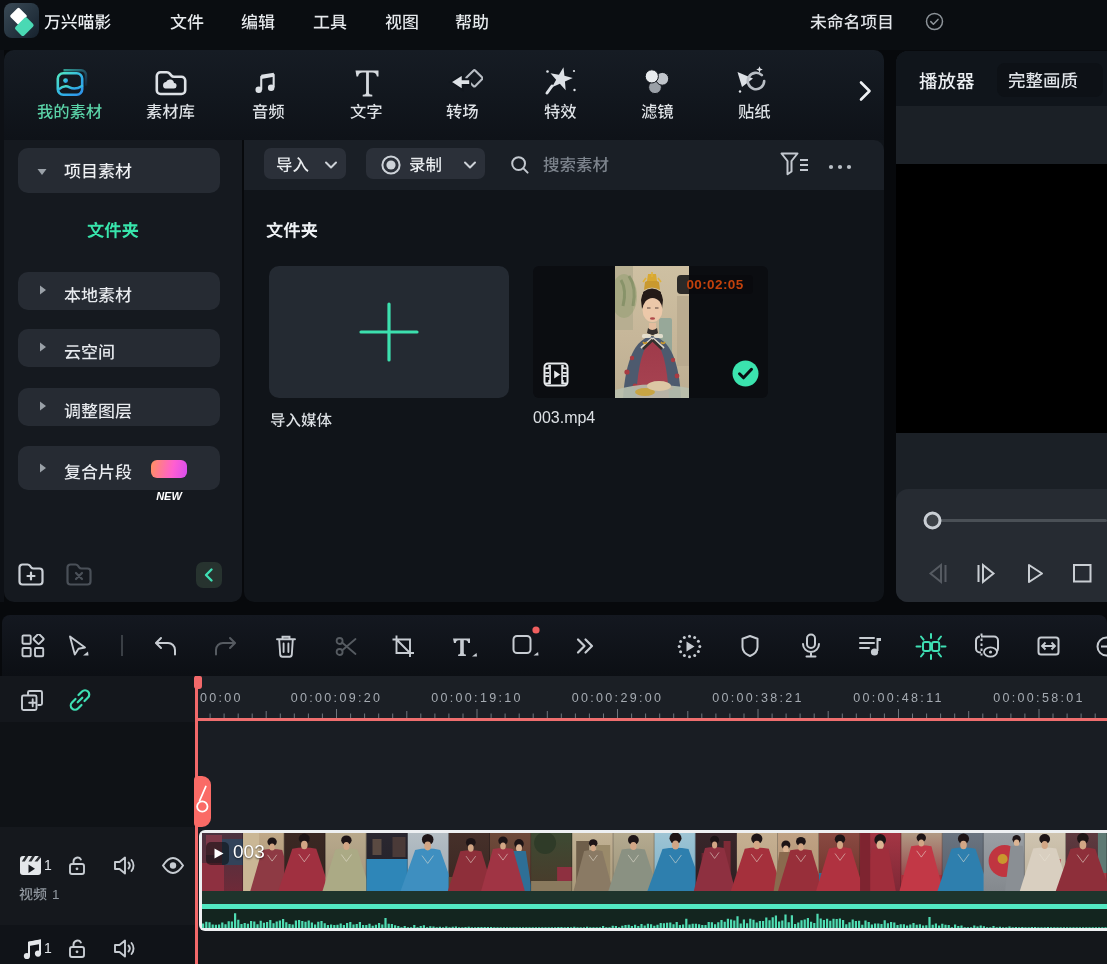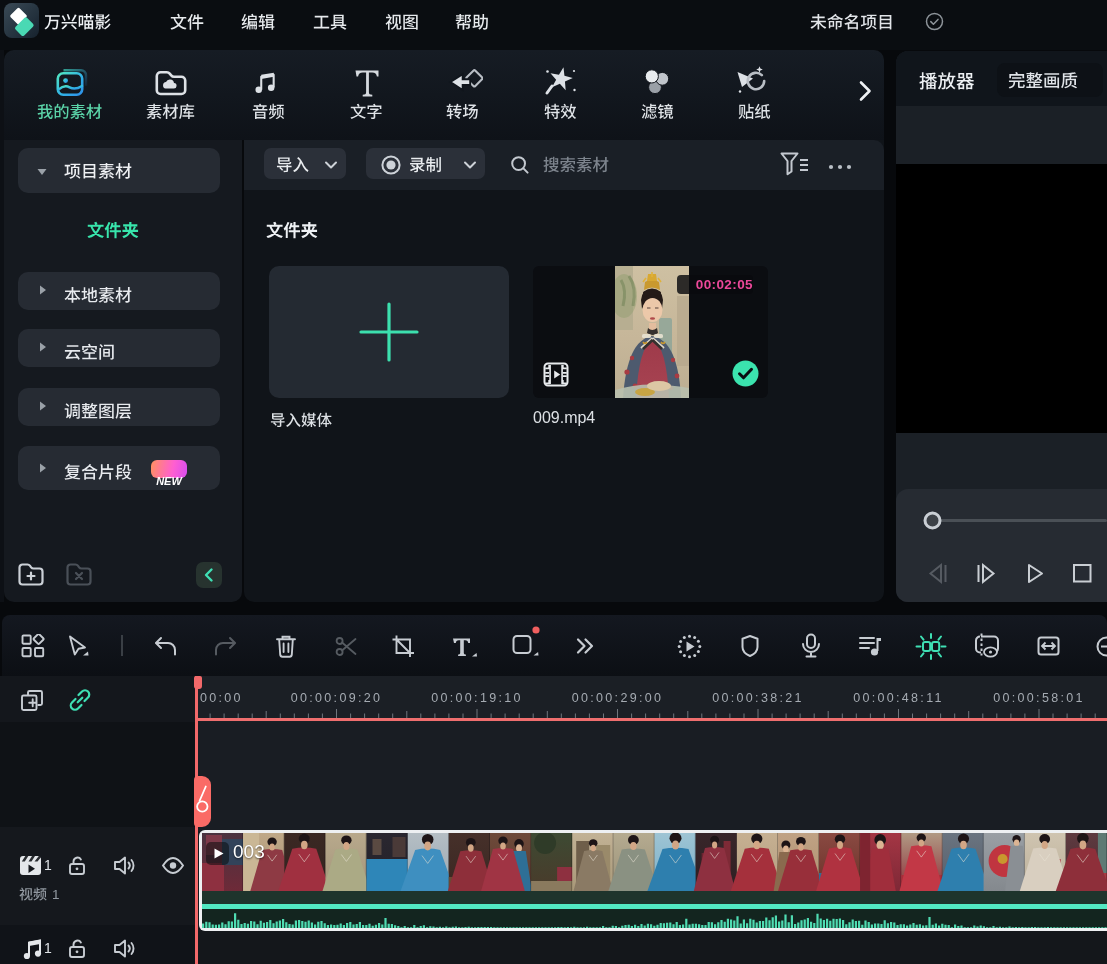--- a/index.html
+++ b/index.html
@@ -240,21 +240,21 @@
     <svg style="position:absolute;left:64.0px;top:460.7px;overflow:visible" width="68" height="21">
       <g fill="#e7eaee" transform="translate(0,17.3) scale(0.01700,-0.01700)">
         <use href="#g590d_500" x="0"></use>
         <use href="#g5408_500" x="1000"></use>
         <use href="#g7247_500" x="2000"></use>
         <use href="#g6bb5_500" x="3000"></use>
       </g>
     </svg>
     <div class="abs" style="left:151px;top:460px;width:36px;height:18px;border-radius:6px;
 background:linear-gradient(100deg,#ff9060,#ff5fd0 60%,#d84df0);"></div>
-<div class="abs" style="left:151px;top:472px;width:36px;height:18px;line-height:18px;text-align:center;
+<div class="abs" style="left:151px;top:487px;width:36px;height:18px;line-height:18px;text-align:center;
 font-style:italic;font-weight:bold;font-size:11px;color:#fff">NEW</div>
     <svg class="abs" style="left:17px;top:562px" width="30" height="26">
 <path d="M2.5 5.5 a3 3 0 0 1 3-3 h5 a3 3 0 0 1 2.4 1.2l1.2 1.6 a3 3 0 0 0 2.4 1.2 h6 a3 3 0 0 1 3 3 v10 a3 3 0 0 1-3 3 h-17 a3 3 0 0 1-3-3z" fill="none" stroke="#ccd1d7" stroke-width="2.2" stroke-linejoin="round"></path>
 <path d="M14 10.5 v7 M10.5 14 h7" stroke="#ccd1d7" stroke-width="2.2" stroke-linecap="round"></path>
 </svg>
     <svg class="abs" style="left:65px;top:562px" width="30" height="26">
 <path d="M2.5 5.5 a3 3 0 0 1 3-3 h5 a3 3 0 0 1 2.4 1.2l1.2 1.6 a3 3 0 0 0 2.4 1.2 h6 a3 3 0 0 1 3 3 v10 a3 3 0 0 1-3 3 h-17 a3 3 0 0 1-3-3z" fill="none" stroke="#4a5058" stroke-width="2.2" stroke-linejoin="round"></path>
 <path d="M11 11 l6 6 M17 11 l-6 6" stroke="#4a5058" stroke-width="2.2" stroke-linecap="round"></path>
 </svg>
     <div class="abs" style="left:196px;top:562px;width:26px;height:26px;border-radius:7px;background:#27332f"></div>
@@ -368,34 +368,34 @@
 <circle cx="20" cy="120" r="2.4" fill="#a83a42"></circle>
       <circle cx="56" cy="122" r="2.2" fill="#a83a42"></circle>
 <path d="M28 76 q2 3 4 0 M46 76 q2 3 4 0" stroke="#c9992e" stroke-width="1.6" fill="none"></path>
 <rect x="27" y="68" width="9" height="4" rx="1.5" fill="#e8e2d2" opacity="0.9"></rect>
       <rect x="39" y="68" width="9" height="4" rx="1.5" fill="#e8e2d2" opacity="0.9"></rect>
 <path d="M0 124 q30-10 74-2 v10 h-74z" fill="#b9c0ae" opacity="0.9"></path>
 <ellipse cx="30" cy="126" rx="10" ry="4" fill="#c9a23a" opacity="0.9"></ellipse>
 <ellipse cx="44" cy="120" rx="12" ry="5" fill="#dcc7a4"></ellipse>
 </svg>
     <div class="abs" style="left:677px;top:275px;width:76px;height:19px;background:rgba(8,10,13,0.82);border-radius:4px"></div>
-<div class="abs" style="left:677px;top:275px;width:76px;height:19px;line-height:19px;text-align:right;color:#ec4899;
+<div class="abs" style="left:677px;top:275px;width:76px;height:19px;line-height:19px;text-align:center;color:#c2410c;
 font-size:13.5px;font-weight:bold;letter-spacing:0.4px">00:02:05</div>
     <svg class="abs" style="left:543px;top:362px" width="26" height="25">
 <rect x="1.5" y="1.5" width="23" height="22" rx="3.5" fill="none" stroke="#e8ebee" stroke-width="2"></rect>
 <path d="M6.2 3 v3.4 h-4 M6.2 10.8 h-4 M6.2 14.2 h-4 M6.2 18 v3.4 h-4 M19.8 3 v3.4 h4 M19.8 10.8 h4 M19.8 14.2 h4 M19.8 18 v3.4 h4" stroke="#e8ebee" stroke-width="1.8" fill="none"></path>
 <rect x="6.2" y="3" width="1.8" height="19" fill="#e8ebee" opacity="0.9"></rect>
 <rect x="18.2" y="3" width="1.8" height="19" fill="#e8ebee" opacity="0.9"></rect>
 <path d="M11.2 8.5 l6 4 -6 4z" fill="#e8ebee"></path>
     </svg>
     <svg class="abs" style="left:732px;top:360px" width="27" height="27">
 <circle cx="13.5" cy="13.5" r="13" fill="#3be3ae"></circle>
 <path d="M7.5 13.8 l4 4 8-8.5" fill="none" stroke="#0a0d11" stroke-width="3" stroke-linecap="round" stroke-linejoin="round"></path>
     </svg>
-    <div class="abs" style="left:533px;top:409px;color:#dde1e5;font-size:16px">009.mp4</div>
+    <div class="abs" style="left:533px;top:409px;color:#dde1e5;font-size:16px">003.mp4</div>
     <div class="abs" style="left:896px;top:51px;width:211px;height:551px;background:#1b2026;border-radius:12px 0 0 12px"></div>
     <div class="abs" style="left:896px;top:51px;width:211px;height:55px;background:#10151b;border-radius:12px 0 0 0"></div>
     <svg style="position:absolute;left:919.0px;top:69.1px;overflow:visible" width="56" height="23">
       <g fill="#eef1f4" transform="translate(0,18.9) scale(0.01850,-0.01850)">
         <use href="#g64ad_500" x="0"></use>
         <use href="#g653e_500" x="1000"></use>
         <use href="#g5668_500" x="2000"></use>
       </g>
     </svg>
     <div class="abs" style="left:997px;top:63px;width:106px;height:34px;background:#0d1116;border-radius:8px"></div>

